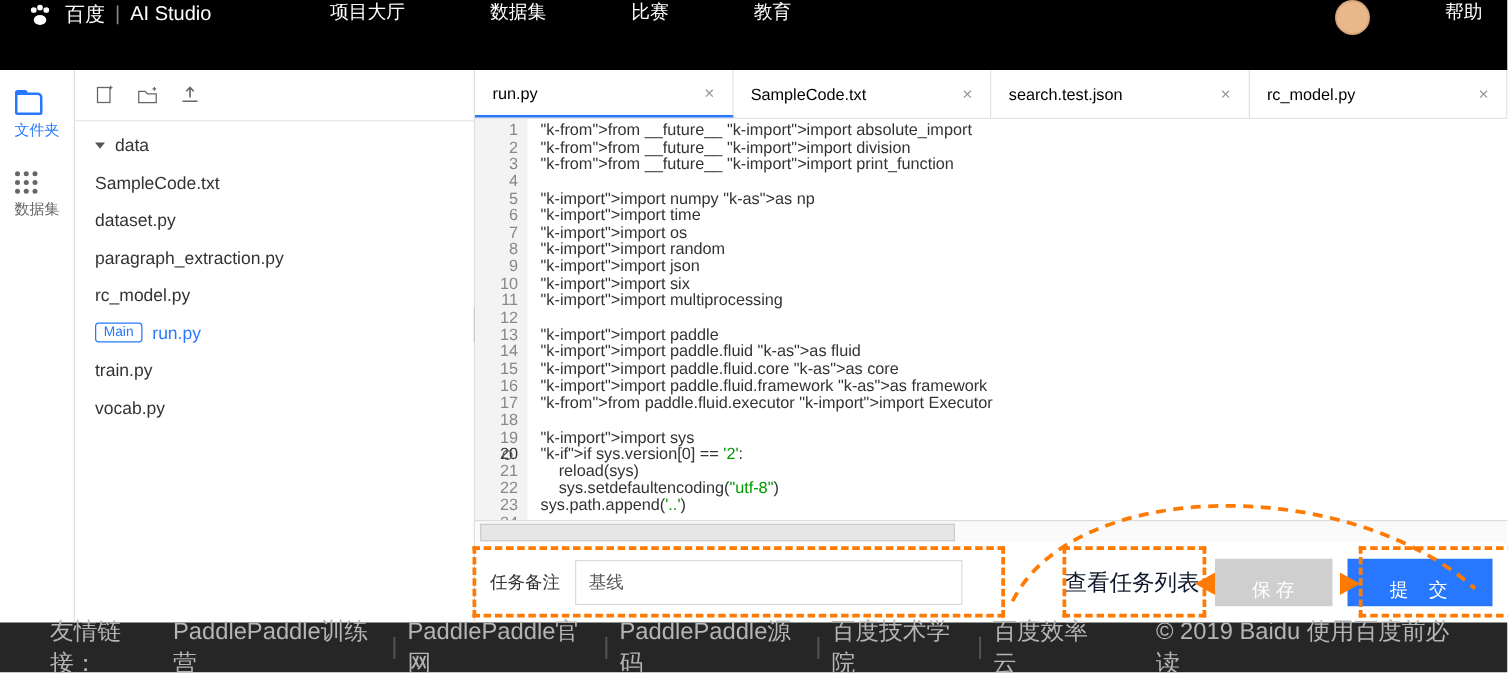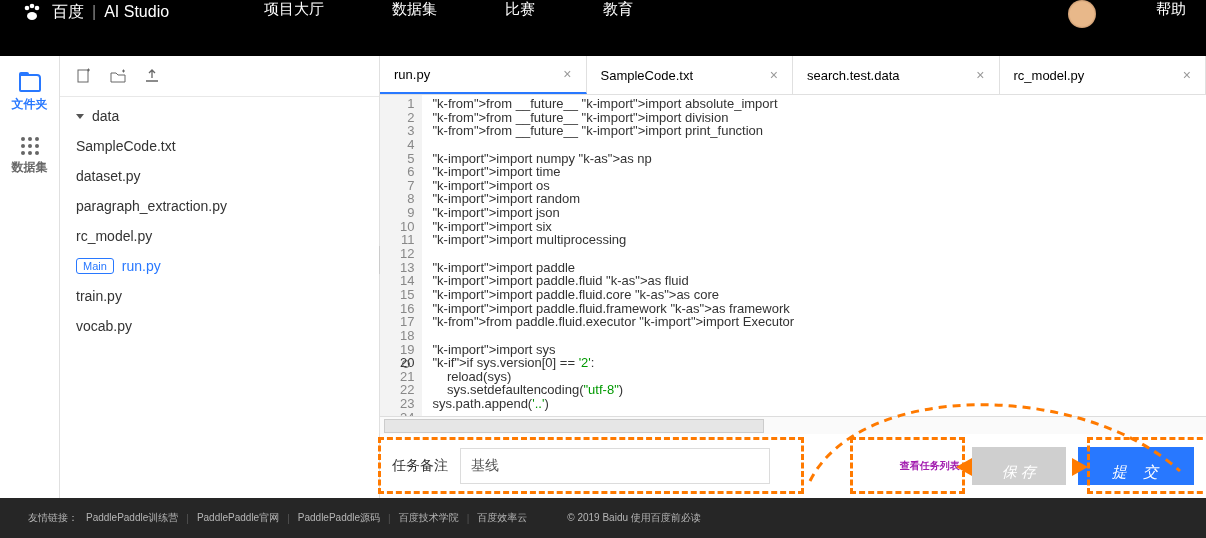--- a/index.html
+++ b/index.html
@@ -8,21 +8,21 @@
 .logo { display: flex; align-items: center; gap: 8px; font-size: 16px; }
 .baidu-logo { display: flex; align-items: center; }
 .paw { width: 24px; height: 24px; }
 .nav { display: flex; gap: 68px; margin-left: 95px; font-size: 15px; }
 .nav-item { color: #fff; cursor: pointer; }
 .spacer { flex: 1; }
 .avatar { width: 28px; height: 28px; border-radius: 50%; background: radial-gradient(circle, #e8b88a 60%, #7a4a2a); margin-right: 60px; }
 .help { color: #fff; font-size: 15px; }
 .main { display: flex; height: 442px; }
 .left-rail { width: 60px; border-right: 1px solid #e0e0e0; display: flex; flex-direction: column; align-items: center; padding-top: 18px; }
-.rail-item { display: flex; flex-direction: column; align-items: center; gap: 4px; margin-bottom: 24px; font-size: 12px; color: #666; cursor: pointer; font-weight: bold; }
+.rail-item { display: flex; flex-direction: column; gap: 4px; margin-bottom: 24px; font-size: 12px; color: #666; cursor: pointer; }
 .rail-item.active { color: #2878ff; }
 .folder-icon { width: 22px; height: 18px; border: 2px solid #2878ff; border-radius: 2px 4px 2px 2px; position: relative; }
 .folder-icon::before { content: ""; position: absolute; top: -4px; left: -2px; width: 10px; height: 4px; background: #2878ff; border-radius: 2px 2px 0 0; }
 .dataset-icon { display: grid; grid-template-columns: repeat(3, 4px); gap: 3px; }
 .dataset-icon span { width: 4px; height: 4px; border-radius: 50%; background: #666; }
 .file-panel { width: 320px; border-right: 1px solid #e0e0e0; }
 .file-toolbar { display: flex; gap: 18px; padding: 12px 16px; border-bottom: 1px solid #e8e8e8; }
 .tb-icon { width: 16px; height: 16px; color: #666; cursor: pointer; }
 .file-tree { padding: 4px 0; }
 .tree-item { display: flex; align-items: center; padding: 7px 16px; font-size: 14px; color: #333; cursor: pointer; gap: 8px; }
@@ -39,27 +39,27 @@
 .gutter { background: #f3f3f3; color: #888; text-align: right; padding: 2px 8px 2px 20px; user-select: none; white-space: pre; }
 .gutter .cur { color: #333; font-weight: normal; }
 .code { padding: 2px 10px; white-space: pre; color: #333; }
 .s { color: #009900; }
 .collapse-handle { position: absolute; left: -1px; top: 190px; width: 10px; height: 28px; background: #fff; border: 1px solid #ccc; display: flex; align-items: center; justify-content: center; font-size: 10px; color: #555; cursor: pointer; }
 .hscroll { height: 18px; background: #fafafa; border-top: 1px solid #ddd; display: flex; align-items: center; }
 .hscroll .track { margin-left: 4px; width: 380px; height: 14px; background: #e6e6e6; border: 1px solid #ccc;}
 .bottom-bar { height: 64px; display: flex; align-items: center; padding: 0 12px; gap: 12px; }
 .task-label { font-size: 14px; color: #333; }
 .task-input { width: 310px; height: 36px; border: 1px solid #dcdcdc; padding: 0 10px; font-size: 14px; color: #555; }
-.link { color: #a21caf; font-size: 10px; cursor: pointer; font-weight: bold; }
-.btn { height: 38px; padding: 16px 30px; font-size: 15px; border: none; cursor: pointer; font-style: italic; }
+.link { color: #0f172a; font-size: 18px; cursor: pointer; }
+.btn { height: 38px; padding: 16px 30px; font-size: 15px; border: none; cursor: pointer; }
 .btn-gray { background: #cfcfcf; color: #fff; }
 .btn-blue { background: #2878ff; color: #fff; letter-spacing: 6px; padding-left: 34px; }
 .dash { border: 3px dashed #ff7a00; position: absolute; pointer-events: none; z-index: 5; }
 .marker { position: absolute; width: 0; height: 0; border-top: 9px solid transparent; border-bottom: 9px solid transparent; border-right: 16px solid #ff7a00; z-index: 6; }
-.footer { height: 40px; background: #262626; color: #b5b5b5; font-size: 10px; display: flex; align-items: center; padding: 0 28px; gap: 8px; }
+.footer { height: 40px; background: #262626; color: #b5b5b5; font-size: 19px; display: flex; align-items: center; padding: 0 40px; gap: 8px; }
 .footer .sep { color: #555; }
 svg.arc { position: absolute; z-index: 6; pointer-events: none; }
 .bull { position: relative; }
 .bull::before { content: ""; position: absolute; left: -12px; top: 5px; width: 6px; height: 6px; border: 1px solid #555; border-radius: 50%;}
 </style>
 </head>
 <body>
 
 <div class="header">
   <div class="logo">
@@ -157,21 +157,21 @@
     <div class="tabs">
       <div class="tab active">
           <span>run.py</span>
           <span class="tab-close">×</span>
         </div>
       <div class="tab">
           <span>SampleCode.txt</span>
           <span class="tab-close">×</span>
         </div>
       <div class="tab">
-          <span>search.test.data</span>
+          <span>search.test.json</span>
           <span class="tab-close">×</span>
         </div>
       <div class="tab">
           <span>rc_model.py</span>
           <span class="tab-close">×</span>
         </div>
     </div>
     <div class="code-container">
       <div class="gutter" id="gutter">1
 2

